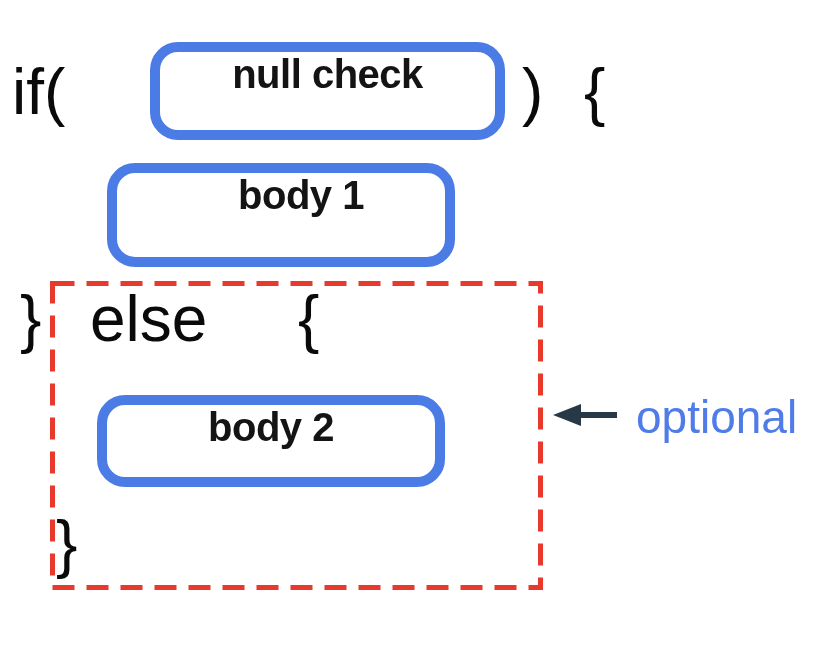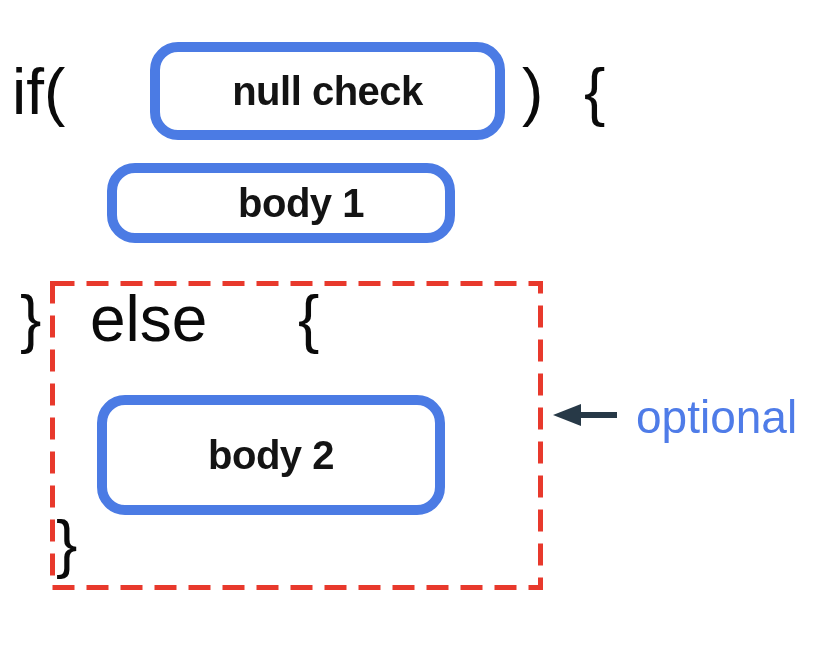--- a/index.html
+++ b/index.html
@@ -23,21 +23,20 @@
     color: #0a0a0a;
     white-space: pre;
   }
   .node-box {
     position: absolute;
     box-sizing: border-box;
     background: #ffffff;
     border: 10px solid var(--box-blue, #4b7be4);
     border-radius: 28px;
     display: flex;
-    align-items: center;
     justify-content: center;
   }
   .node-label {
     font-family: "Liberation Sans", sans-serif;
     font-weight: bold;
     font-size: 40px;
     letter-spacing: -0.5px;
     color: #141414;
   }
   .dashed-region-svg {
@@ -71,33 +70,33 @@
 
   <span class="code" style="left:12px; top:60px;">if(</span>
 
   <div class="node-box" style="left:150px; top:42px; width:355px; height:98px;">
     <span class="node-label">null check</span>
   </div>
 
   <span class="code" style="left:522px; top:60px;">)</span>
   <span class="code" style="left:584px; top:60px;">{</span>
 
-  <div class="node-box" style="left:107px; top:163px; width:348px; height:80px;padding-left:40px;">
+  <div class="node-box" style="left:107px; top:163px; width:348px; height:104px;padding-left:40px;">
     <span class="node-label">body 1</span>
   </div>
 
   <svg class="dashed-region-svg">
     <rect x="3.5" y="3.5" width="488" height="304" fill="none" stroke-width="5" stroke-dasharray="22 12" stroke="#e8392c"></rect>
   </svg>
 
   <span class="code" style="left:20px; top:287px;">}</span>
   <span class="code" style="left:90px; top:287px;text-align:right;">else</span>
   <span class="code" style="left:298px; top:287px;">{</span>
 
-  <div class="node-box" style="left:97px; top:395px; width:348px; height:120px;">
+  <div class="node-box" style="left:97px; top:395px; width:348px; height:92px;">
     <span class="node-label">body 2</span>
   </div>
 
   <span class="code" style="left:56px; top:512px;">}</span>
 
   <svg class="arrow-svg">
     <polygon points="3,13 31,2 31,24" fill="#273947"></polygon>
     <line x1="29" y1="13" x2="67" y2="13" stroke-width="6" stroke="#273947"></line>
   </svg>
 

